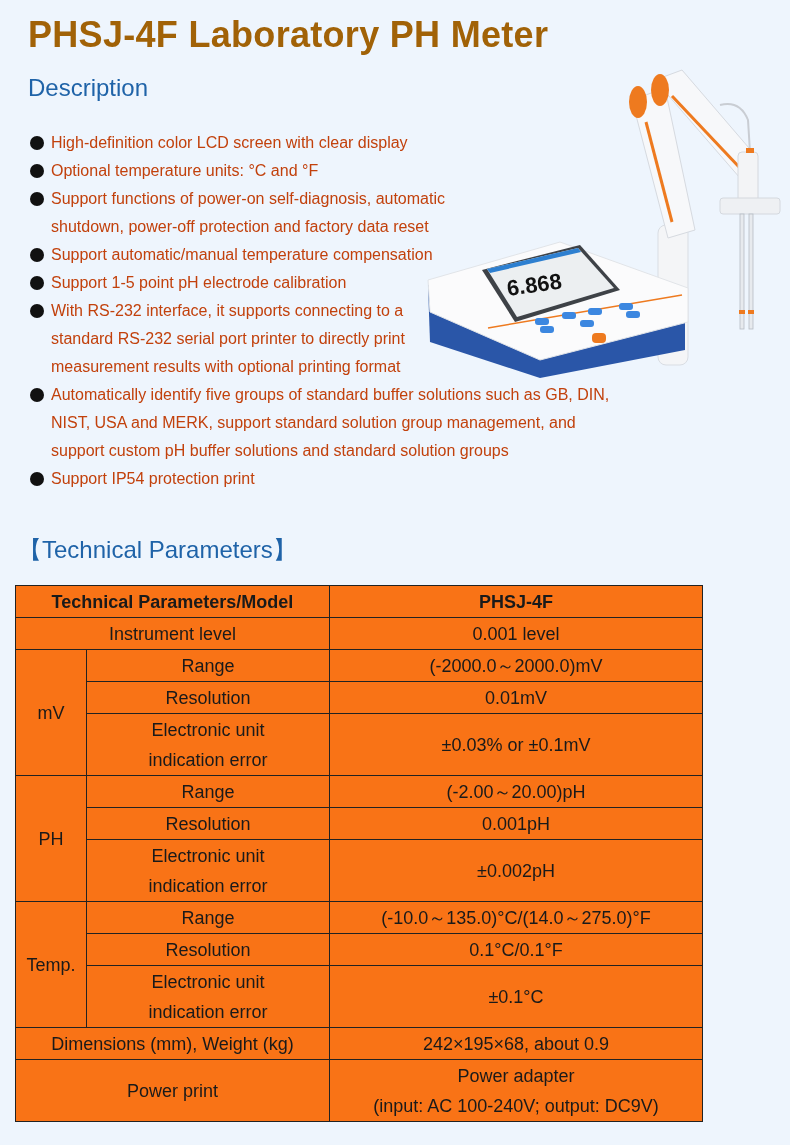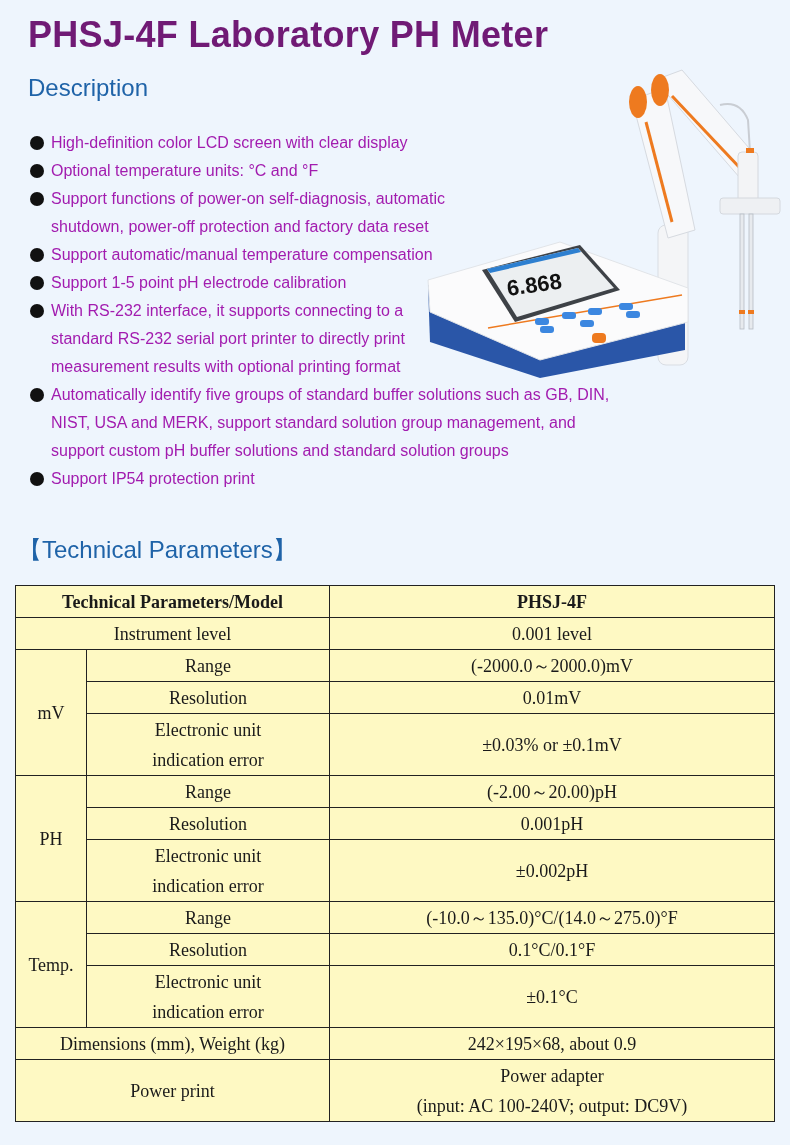--- a/index.html
+++ b/index.html
@@ -5,49 +5,49 @@
   html, body { margin: 0; padding: 0; }
   body {
     width: 790px; height: 1145px; overflow: hidden;
     background: #eef5fd;
     font-family: "Liberation Sans", "DejaVu Sans", sans-serif;
     color: #1a1a1a;
     position: relative;
   }
   .title {
     position: absolute; left: 28px; top: 14px;
-    font-size: 36px; font-weight: bold; color: #701a75;
+    font-size: 36px; font-weight: bold; color: #a16207;
     letter-spacing: 0.3px;
   }
   .section-head {
     position: absolute; left: 28px;
     font-size: 24px; color: #1f63a8;
   }
   .desc-head { top: 74px; text-align: center; }
   .tech-head { top: 534px; left: 18px; }
   ul.features {
     position: absolute; left: 30px; top: 129px; margin: 0; padding: 0;
     list-style: none; width: 590px;
   }
   ul.features li {
     position: relative; padding-left: 21px;
-    font-size: 16px; line-height: 28px; color: #a21caf;
+    font-size: 16px; line-height: 28px; color: #c2410c;
   }
   ul.features li .bullet {
     position: absolute; left: 0; top: 7px;
     width: 14px; height: 14px; border-radius: 50%; background: #111;
   }
   .narrow { width: 400px; }
   
   .product { position: absolute; left: 420px; top: 60px; width: 370px; height: 320px; }
   
   table.spec {
-    position: absolute; left: 15px; top: 585px; width: 760px;
-    border-collapse: collapse; background: #fef9c3;
-    font-size: 18px; color: #1a1a1a; font-family: Liberation Serif, serif;
+    position: absolute; left: 15px; top: 585px; width: 688px;
+    border-collapse: collapse; background: #f97316;
+    font-size: 18px; color: #1a1a1a;
   }
   table.spec td {
     border: 1px solid #222; text-align: center; vertical-align: middle;
     padding: 0 6px; line-height: 30px;
   }
   table.spec td.hdr { font-weight: bold; }
   .h33 { height: 32px; }
   .h60 { height: 62px; }
   .c-group { width: 58px; }
   .c-param { width: 230px; }

